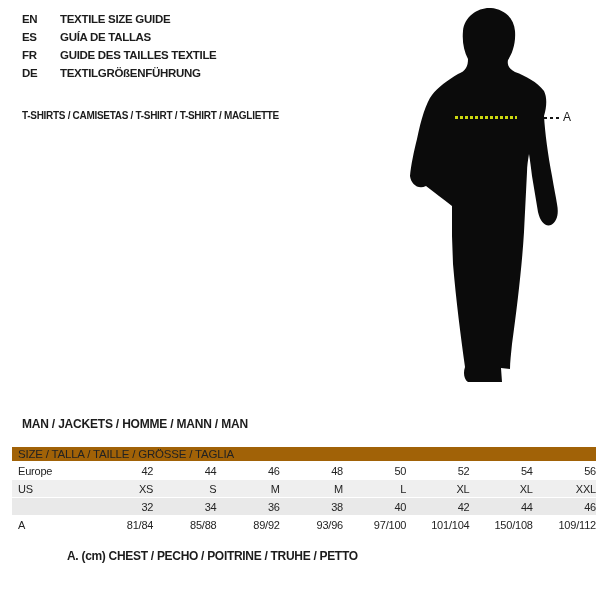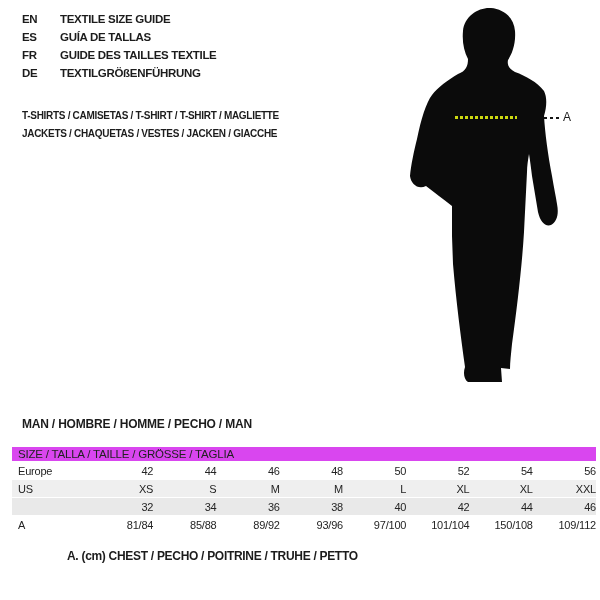--- a/index.html
+++ b/index.html
@@ -61,21 +61,20 @@
       <span class="lang-label">GUIDE DES TAILLES TEXTILE</span>
     </div>
     <div class="lang-row">
       <span class="lang-code">DE</span>
       <span class="lang-label">TEXTILGRÖßENFÜHRUNG</span>
     </div>
   </div>
 
   <div class="cat-block">
     <div>T-SHIRTS / CAMISETAS / T-SHIRT / T-SHIRT / MAGLIETTE</div>
-    <div>JACKETS / CHAQUETAS / VESTES / JACKEN / GIACCHE</div>
   </div>
 
   <svg class="figure-svg" width="170" height="395" viewBox="0 0 170 395" aria-hidden="true">
     <path id="man-path" fill="#0b0b0b" d="
       M91 8
       C103 9 114 17 115 31
       C116 44 112 54 108 60
       C107 65 109 69 115 72
       C126 76 137 82 144 91
       C147 97 147 106 144 116
@@ -103,24 +102,24 @@
       C38 87 48 80 58 74
       C66 71 68 66 68 59
       C64 51 62 42 63 31
       C64 16 79 7 91 8 Z"></path>
   </svg>
 
   <div class="chest-line-inner" id="chest-inner" style="background: repeating-linear-gradient(90deg, rgb(205, 217, 17) 0px, rgb(205, 217, 17) 3px, transparent 3px, transparent 5px);"></div>
   <div class="chest-line-outer"></div>
   <div class="measure-label">A</div>
 
-  <div class="man-title">MAN / HOMBRE / HOMME / PECHO / MAN</div>
+  <div class="man-title">MAN / JACKETS / HOMME / MANN / MAN</div>
 
   <div class="size-table">
-    <div class="t-header" id="table-header" style="background: #d946ef;">SIZE / TALLA / TAILLE / GRÖSSE / TAGLIA</div>
+    <div class="t-header" id="table-header" style="background: #a16207;">SIZE / TALLA / TAILLE / GRÖSSE / TAGLIA</div>
     <div id="table-rows">
         <div class="trow" style="background: rgb(255, 255, 255);">
           <div class="tcell label">Europe</div>
           <div class="tcell">42</div>
           <div class="tcell">44</div>
           <div class="tcell">46</div>
           <div class="tcell">48</div>
           <div class="tcell">50</div>
           <div class="tcell">52</div>
           <div class="tcell">54</div>

